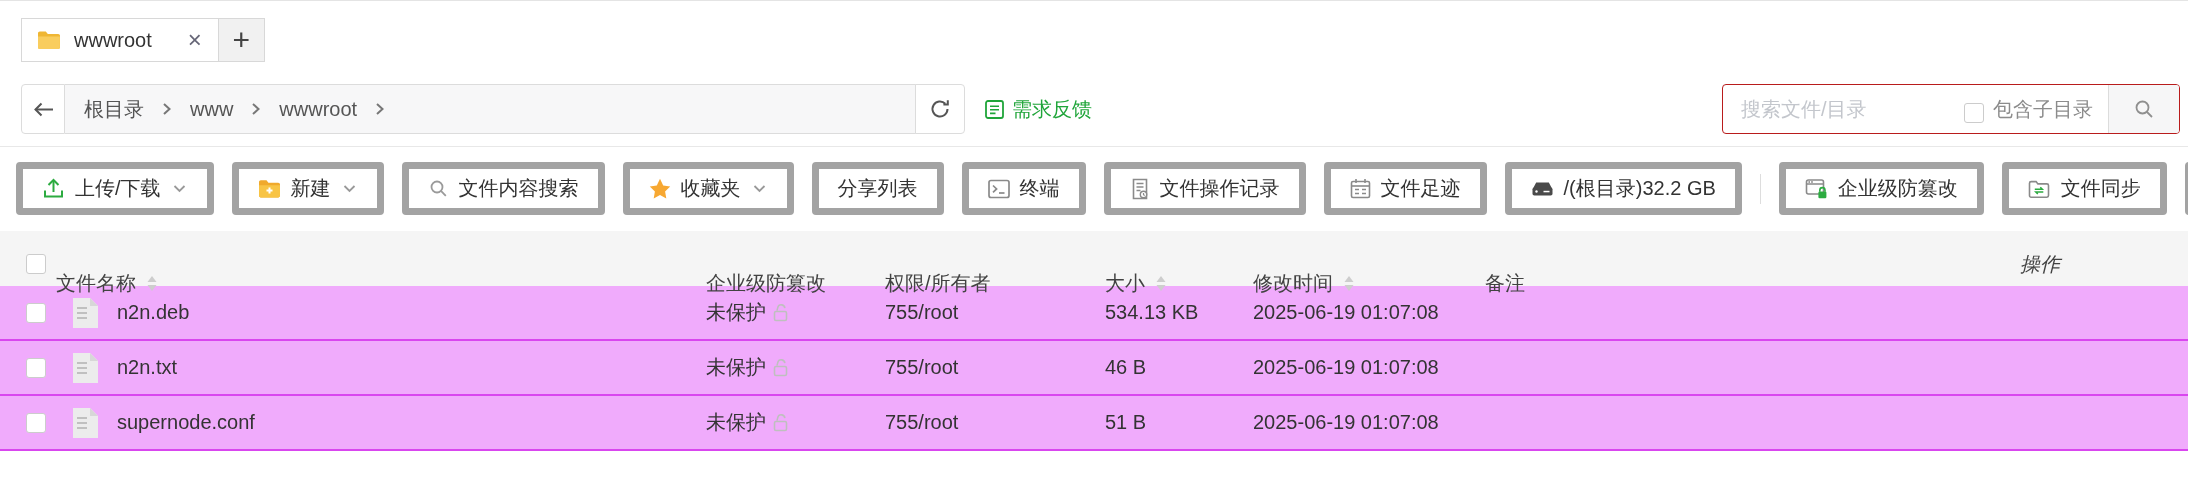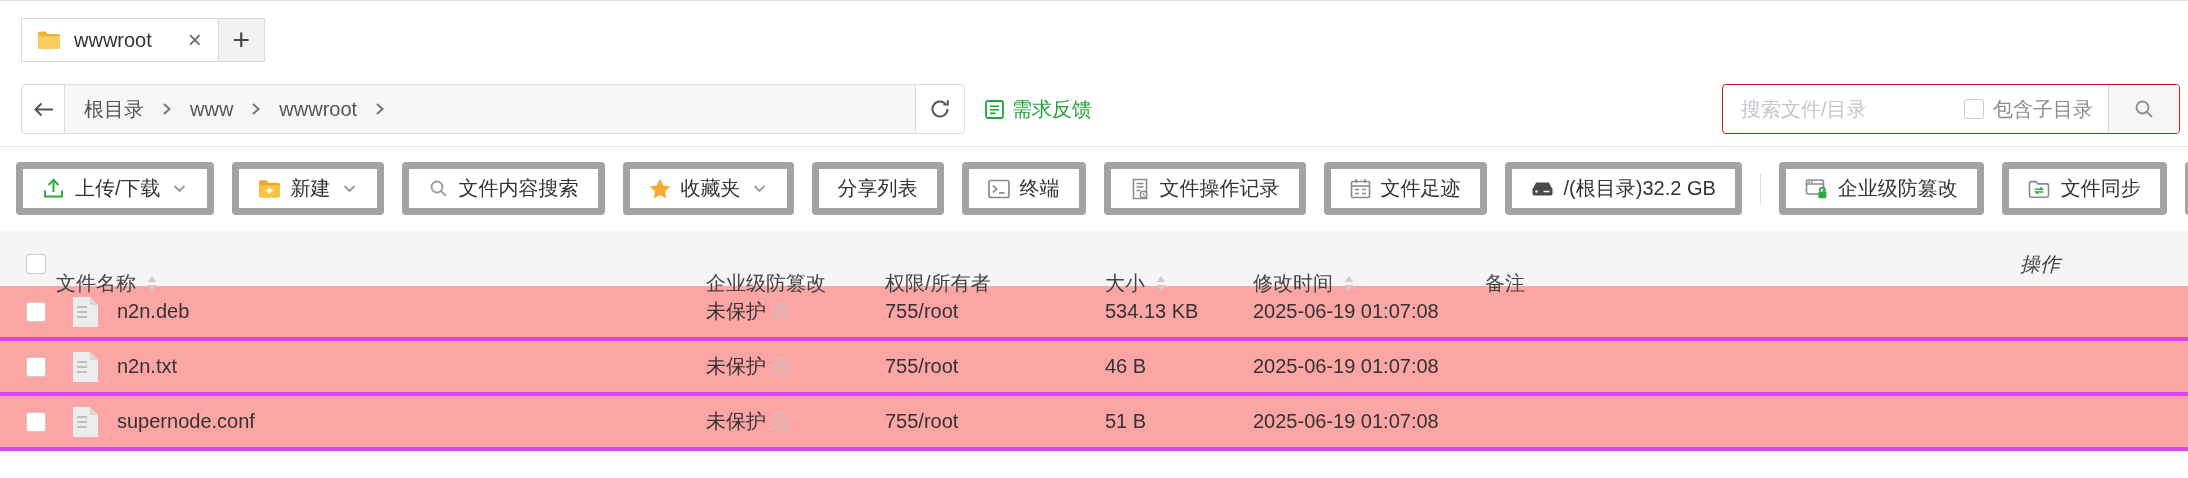--- a/index.html
+++ b/index.html
@@ -24,37 +24,37 @@
   .back-btn { width:44px; height:50px; border:1px solid #dcdcdc; border-radius:4px 0 0 4px; background:#fff; display:flex; align-items:center; justify-content:center; cursor:pointer; padding:0; }
   .crumb-bar { display:flex; align-items:center; width:851px; height:50px; border:1px solid #dcdcdc; border-left:none; background:#f7f7f8; padding-left:19px; }
   .crumb { color:#555; cursor:pointer; white-space:nowrap; }
   .crumb-sep { margin:0 17px; display:flex; }
   .refresh-btn { width:50px; height:50px; border:1px solid #dcdcdc; border-radius:0 4px 4px 0; margin-left:-1px; background:#fff; display:flex; align-items:center; justify-content:center; cursor:pointer; padding:0; }
   .feedback { display:flex; align-items:center; gap:7px; margin-left:19px; color:#20a53a; cursor:pointer; white-space:nowrap; }
 
   .search-group { margin-left:auto; display:flex; align-items:center; width:458px; height:50px; border:1px solid #b91c1c; border-radius:4px; background:#fff; overflow:hidden; }
   .search-input { flex:1; min-width:0; border:none; outline:none; background:transparent; font:inherit; color:#333; padding:0 0 0 18px; }
   .search-input::placeholder { color:#c3c6cc; }
-  .include-sub { display:flex; align-items:center; gap:9px; color:#8c8c8c; margin-right:15px; white-space:nowrap; cursor:pointer; }
+  .include-sub { display:flex; align-items:flex-end; gap:9px; color:#8c8c8c; margin-right:15px; white-space:nowrap; cursor:pointer; }
   .cb { width:20px; height:20px; border:1px solid #ccc; border-radius:3px; background:#fff; display:inline-block; flex:none; cursor:pointer; }
   .search-btn { width:71px; height:50px; border:none; border-left:1px solid #dcdcdc; background:#f6f6f7; display:flex; align-items:center; justify-content:center; cursor:pointer; padding:0; }
 
   .hr { height:1px; background:#e8e8e8; margin-top:12px; }
 
   
   .toolbar { display:flex; align-items:center; gap:18px; margin:15px 16px 0 16px; }
   .tbtn { display:inline-flex; align-items:center; gap:10px; height:53px; padding:0 19px; border:7px solid #a3a3a3; border-radius:4px; background:#fff; color:#333; font:inherit; cursor:pointer; white-space:nowrap; }
   .vdiv { width:1px; height:30px; background:#ddd; flex:none; }
   .right-group { margin-left:auto; display:flex; align-items:flex-end; gap:22px; }
 
   
   .table { margin-top:16px; }
   .thead, .trow { display:grid; grid-template-columns:56px 650px 179px 220px 148px 232px 1fr 168px; align-items:center; }
   .thead { height:55px; background:#f5f5f5; color:#424242; }
-  .trow { height:55px; border-bottom:4px solid #d946ef; background:#fca5a5; }
+  .trow { height:55px; border-bottom:2px solid #d946ef; background:#f0abfc; }
   .cell { min-width:0; }
   .c-check { padding-left:26px; display:flex; align-items:center; }
   .hcell { display:flex; align-items:center;margin-top:39px; }
   .sort { display:inline-flex; flex-direction:column; gap:3px; margin-left:11px; cursor:pointer; }
   .c-name { display:flex; align-items:center; }
   .file-ic { margin-left:16px; }
   .fname { margin-left:18px; color:#333; cursor:pointer; }
   .c-tamper { display:flex; align-items:center; gap:6px; color:#333; }
   .c-action { text-align:left; padding-right:28px; color:#424242;font-style:italic; }
 </style>

